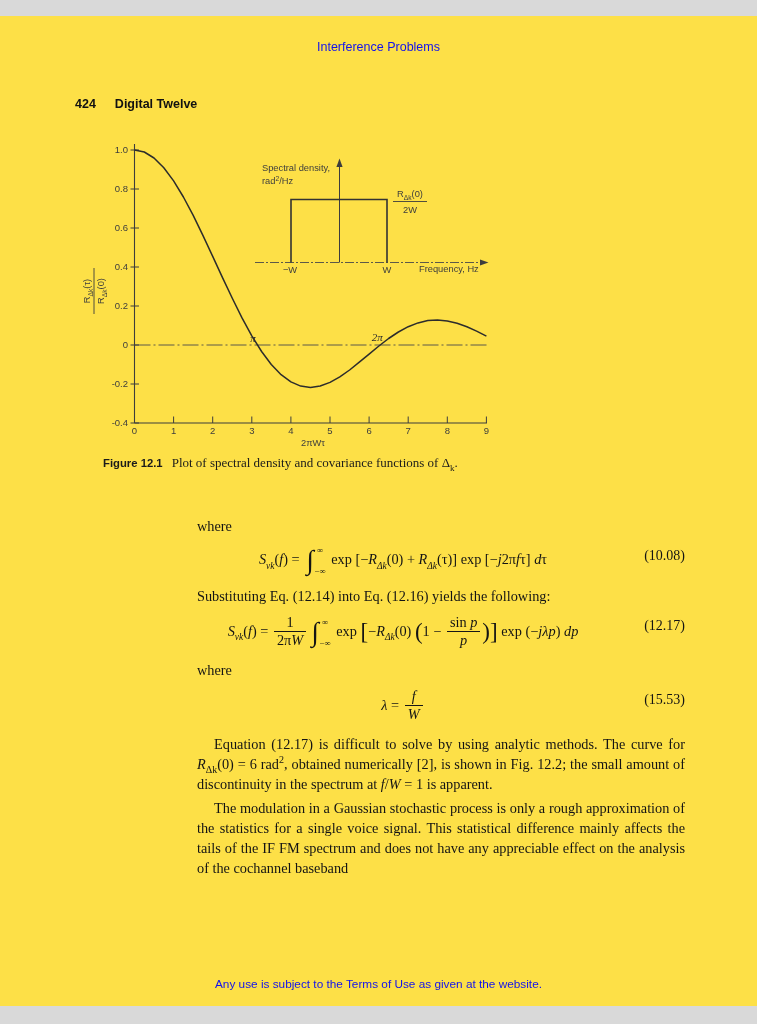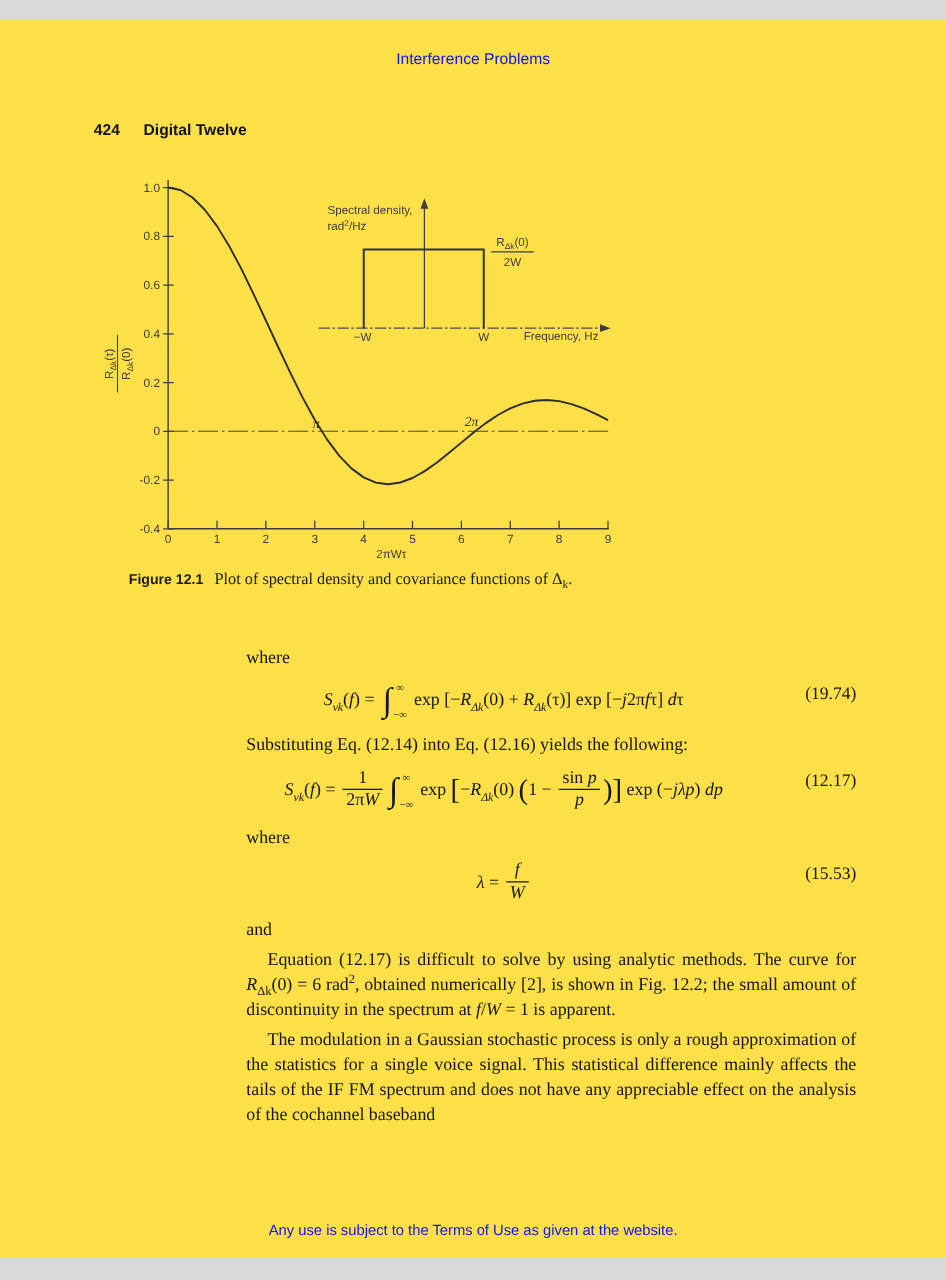--- a/index.html
+++ b/index.html
@@ -130,21 +130,21 @@
     <div class="line">where</div>
 
     <div class="eq-row">
       <span class="eq-body"><span class="mi">S</span><sub class="msub">vk</sub><span class="mr">(</span><span class="mi">f</span><span class="mr">) = </span><span class="int">
             <span class="isym">∫</span>
             <span class="ilim">
               <span class="ihi">∞</span>
               <span class="ilo">−∞</span>
             </span>
           </span><span class="mr"> exp [−</span><span class="mi">R</span><sub class="msub">Δk</sub><span class="mr">(0) + </span><span class="mi">R</span><sub class="msub">Δk</sub><span class="mr">(τ)] exp [−</span><span class="mi">j</span><span class="mr">2π</span><span class="mi">f</span><span class="mr">τ] </span><span class="mi">d</span><span class="mr">τ</span></span>
-      <span class="eq-num">(19.74)</span>
+      <span class="eq-num">(10.08)</span>
     </div>
 
     <div class="line">Substituting Eq. (12.14) into Eq. (12.16) yields the following:</div>
 
     <div class="eq-row">
       <span class="eq-body"><span class="mi">S</span><sub class="msub">vk</sub><span class="mr">(</span><span class="mi">f</span><span class="mr">) = </span><span class="frac"><span class="num"><span class="mr">1</span></span><span class="den"><span class="mr">2π</span><span class="mi">W</span></span></span><span class="int">
             <span class="isym">∫</span>
             <span class="ilim">
               <span class="ihi">∞</span>
               <span class="ilo">−∞</span>
@@ -153,21 +153,20 @@
       <span class="eq-num">(12.17)</span>
     </div>
 
     <div class="line">where</div>
 
     <div class="eq-row">
       <span class="eq-body"><span class="mi">λ</span><span class="mr"> = </span><span class="frac"><span class="num"><span class="mi">f</span></span><span class="den"><span class="mi">W</span></span></span></span>
       <span class="eq-num">(15.53)</span>
     </div>
 
-    <div class="line">and</div>
 
 
     <p class="para">Equation (12.17) is difficult to solve by using analytic methods. The curve for <i>R</i><sub style="font-size: 70%;">Δk</sub>(0) = 6 rad<sup style="font-size: 70%;">2</sup>, obtained numerically [2], is shown in Fig. 12.2; the small amount of discontinuity in the spectrum at <i>f</i>/<i>W</i> = 1 is apparent.</p>
     <p class="para">The modulation in a Gaussian stochastic process is only a rough approximation of the statistics for a single voice signal. This statistical difference mainly affects the tails of the IF FM spectrum and does not have any appreciable effect on the analysis of the cochannel baseband</p>
   </div>
 
   <div class="footer">
     <div>Any use is subject to the Terms of Use as given at the website.</div>
   </div>
 </div>

